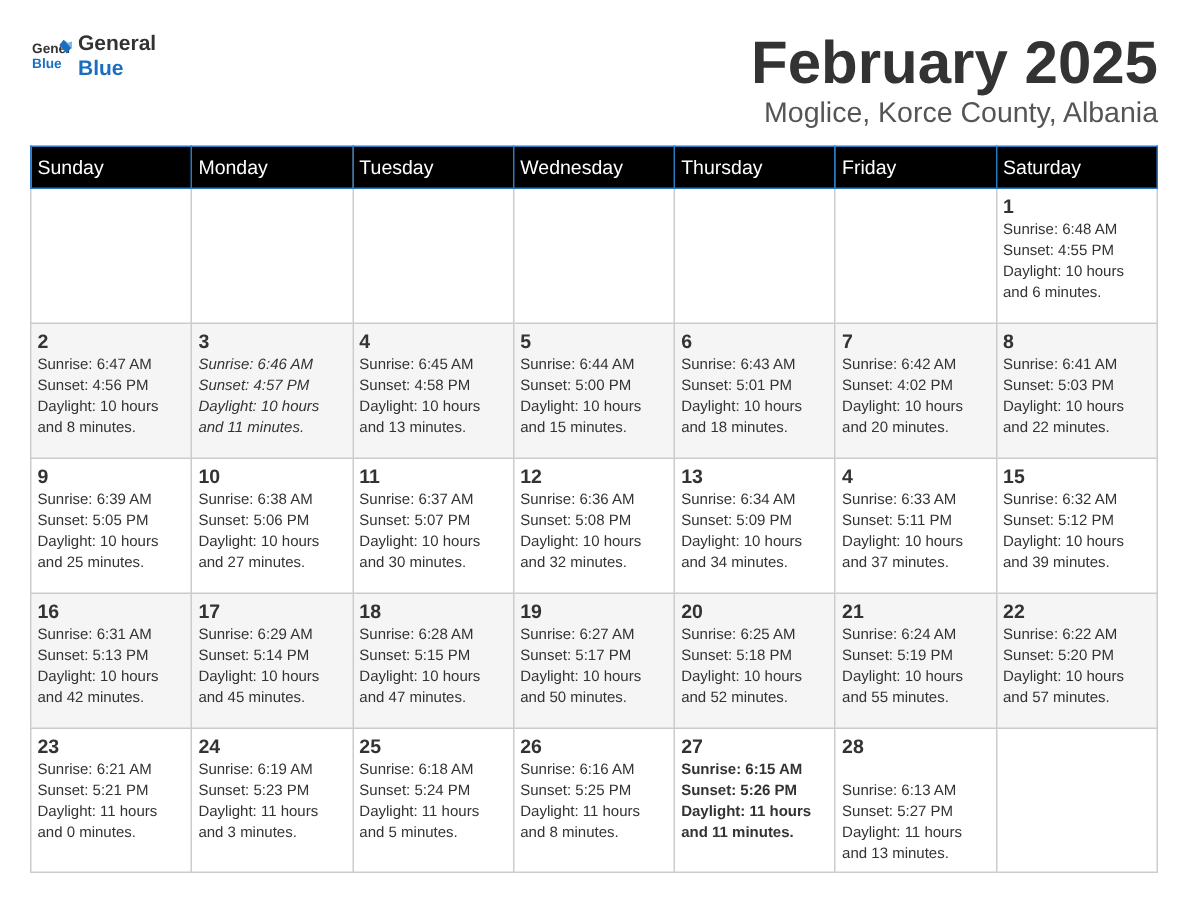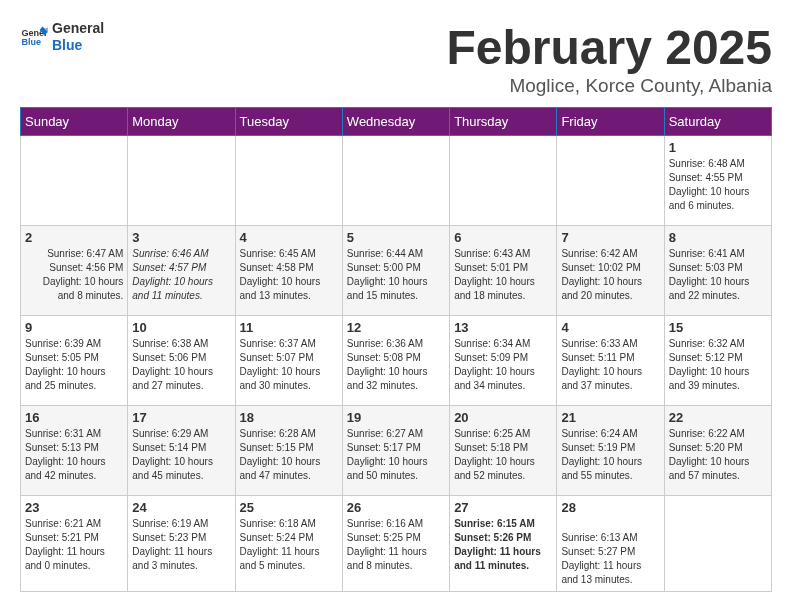--- a/index.html
+++ b/index.html
@@ -22,35 +22,35 @@
       gap: 4px;
     }
     .logo-icon {
       width: 28px;
       height: 28px;
     }
     .title-area {
       text-align: right;
     }
     .month-title {
-      font-size: 48px;
+      font-size: 40px;
       font-weight: bold;
       color: #333;
     }
     .location-title {
       font-size: 19px;
       color: #555;
     }
     table {
       width: 100%;
       border-collapse: collapse;
       font-size: 11px;
     }
     thead tr {
-      background-color: #701a75;
+      background-color: #000000;
       color: #fff;
     }
     thead th {
       padding: 6px 4px;
       text-align: left;
       font-size: 13px;
       font-weight: normal;
       border: 1px solid #2878c3;
     }
     tbody td {
@@ -127,21 +127,21 @@
         <td>
           <span class="day-num">1</span>
           <div class="day-info" style="white-space: pre-line;">Sunrise: 6:48 AM
 Sunset: 4:55 PM
 Daylight: 10 hours and 6 minutes.</div>
         </td>
       </tr>
       <tr>
         <td>
           <span class="day-num">2</span>
-          <div class="day-info" style="white-space: pre-line; text-align: right;">Sunrise: 6:47 AM
+          <div class="day-info" style="white-space: pre-line;">Sunrise: 6:47 AM
 Sunset: 4:56 PM
 Daylight: 10 hours and 8 minutes.</div>
         </td>
         <td>
           <span class="day-num">3</span>
           <div class="day-info" style="white-space: pre-line; font-style: italic;">Sunrise: 6:46 AM
 Sunset: 4:57 PM
 Daylight: 10 hours and 11 minutes.</div>
         </td>
         <td>
@@ -158,21 +158,21 @@
         </td>
         <td>
           <span class="day-num">6</span>
           <div class="day-info" style="white-space: pre-line;">Sunrise: 6:43 AM
 Sunset: 5:01 PM
 Daylight: 10 hours and 18 minutes.</div>
         </td>
         <td>
           <span class="day-num">7</span>
           <div class="day-info" style="white-space: pre-line;">Sunrise: 6:42 AM
-Sunset: 10:02 PM
+Sunset: 4:02 PM
 Daylight: 10 hours and 20 minutes.</div>
         </td>
         <td>
           <span class="day-num">8</span>
           <div class="day-info" style="white-space: pre-line;">Sunrise: 6:41 AM
 Sunset: 5:03 PM
 Daylight: 10 hours and 22 minutes.</div>
         </td>
       </tr>
       <tr>

